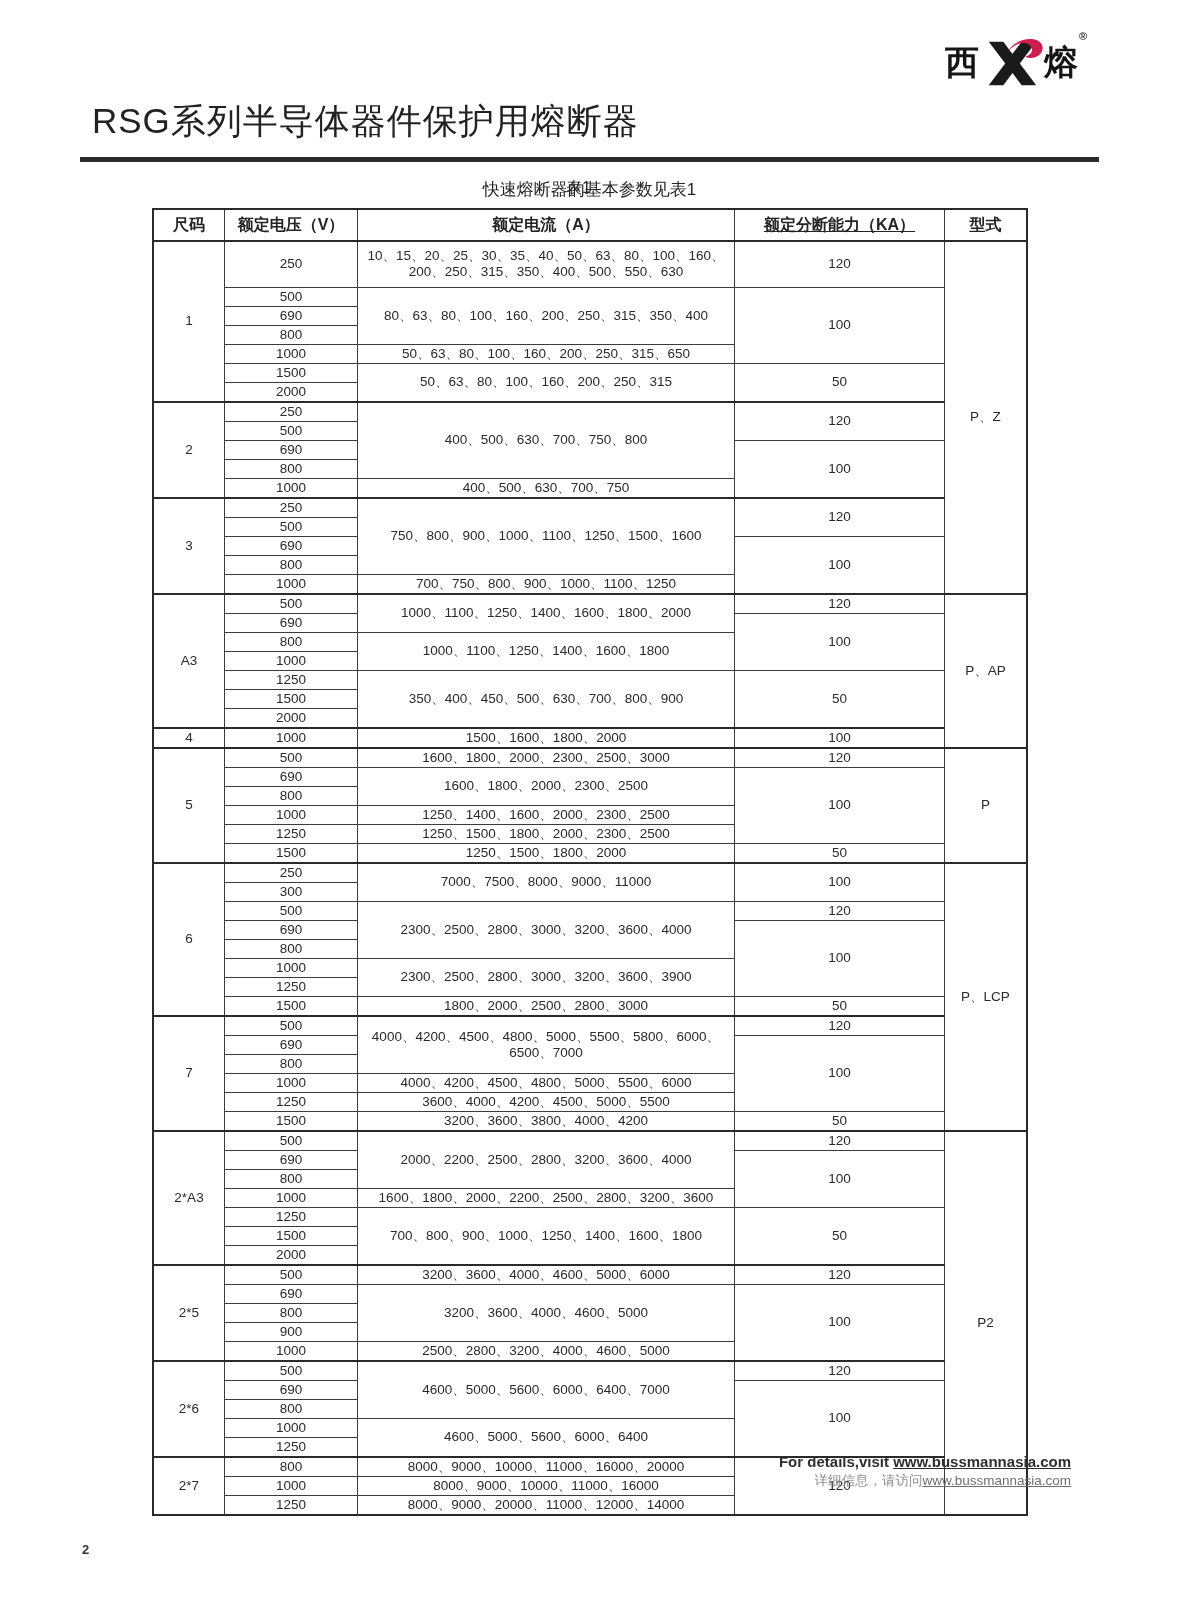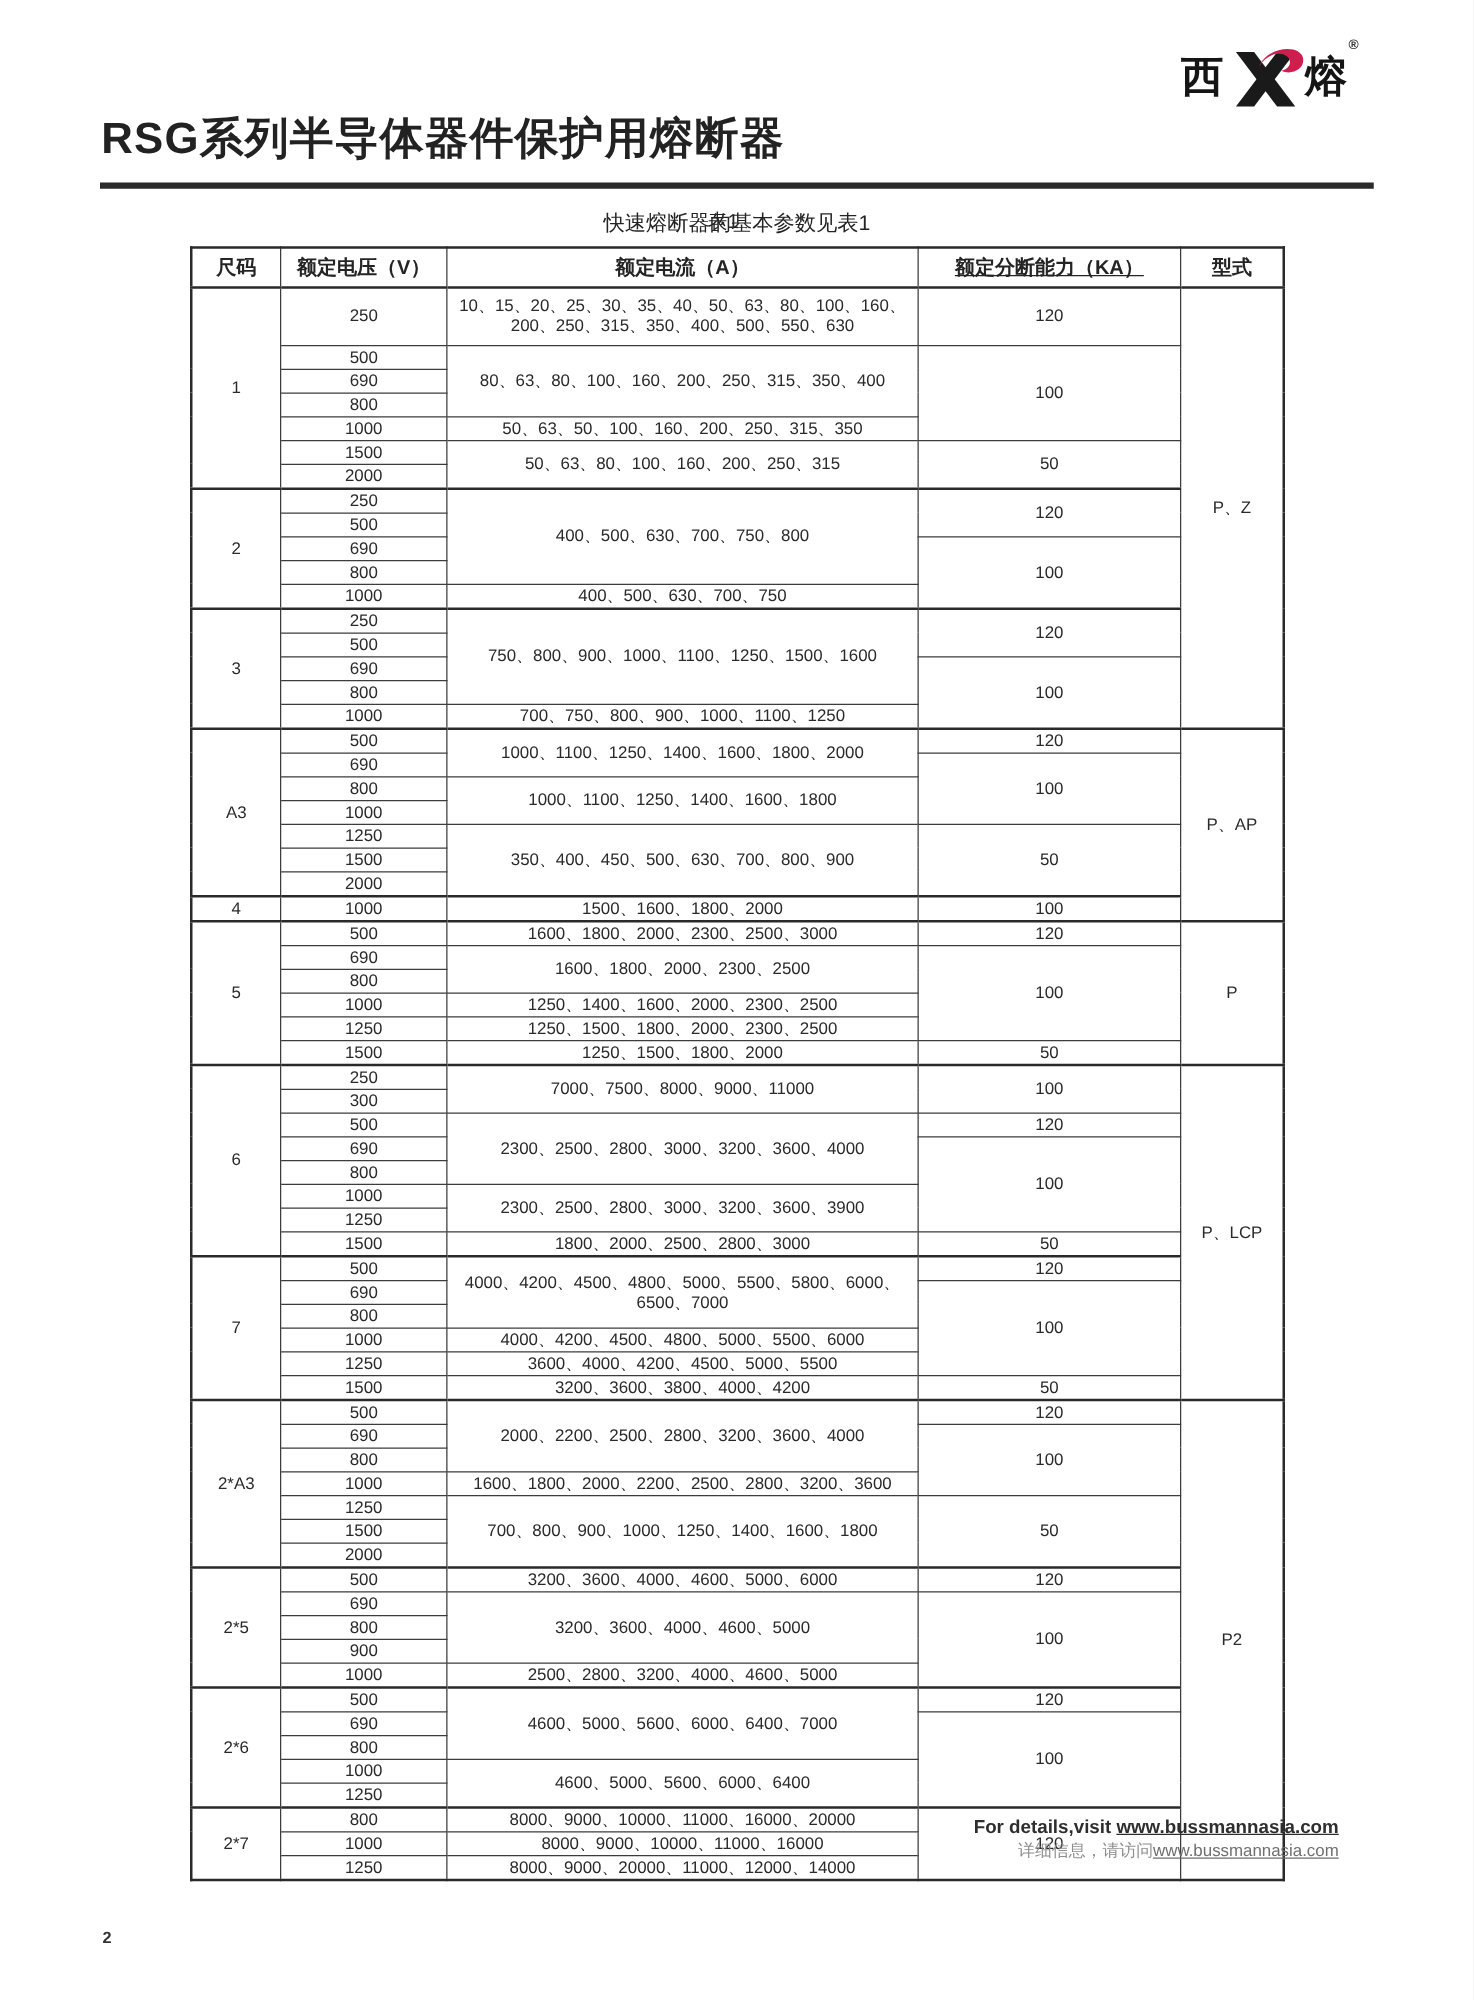--- a/index.html
+++ b/index.html
@@ -18,22 +18,22 @@
   .logo{
     position:absolute;top:34px;right:92px;
     display:flex;align-items:center;
     font-weight:bold;color:#151515;
   }
   .logo .han{font-size:34px;line-height:1;letter-spacing:1px;}
   .logo svg{display:block;margin:0 1px;}
   .logo .reg{font-size:11px;font-weight:bold;align-self:flex-start;margin-top:-4px;color:#333;}
   
   h1.title{
-    margin:1px;padding-top:86px;
-    font-size:35px;font-weight:bold;color:#222;
+    margin:12px;padding-top:86px;
+    font-size:35px;font-weight:normal;color:#222;
     letter-spacing:1px;
   }
   .rule{height:5px;background:#2b2b2b;margin-top:12px;}
   h2.section{margin:26px 0 0 0;font-size:22px;font-weight:bold;color:#242424;}
   .intro-row{position:relative;margin-top:16px;font-size:17px;color:#242424;height:22px;text-align:center;}
   .intro-row .caption{position:absolute;left:486px;top:0;font-size:16px;color:#242424;}
   
   table.params{
     border-collapse:collapse;
     margin:8px 0 0 72px;
@@ -123,21 +123,21 @@
           <td rowspan="4" class="col-ka">100</td>
         </tr>
         <tr>
           <td class="col-volt">690</td>
         </tr>
         <tr>
           <td class="col-volt">800</td>
         </tr>
         <tr>
           <td class="col-volt">1000</td>
-          <td class="col-curr">50、63、50、100、160、200、250、315、350</td>
+          <td class="col-curr">50、63、80、100、160、200、250、315、650</td>
         </tr>
         <tr>
           <td class="col-volt">1500</td>
           <td rowspan="2" class="col-curr">50、63、80、100、160、200、250、315</td>
           <td rowspan="2" class="col-ka">50</td>
         </tr>
         <tr>
           <td class="col-volt">2000</td>
         </tr>
         <tr class="gs">

